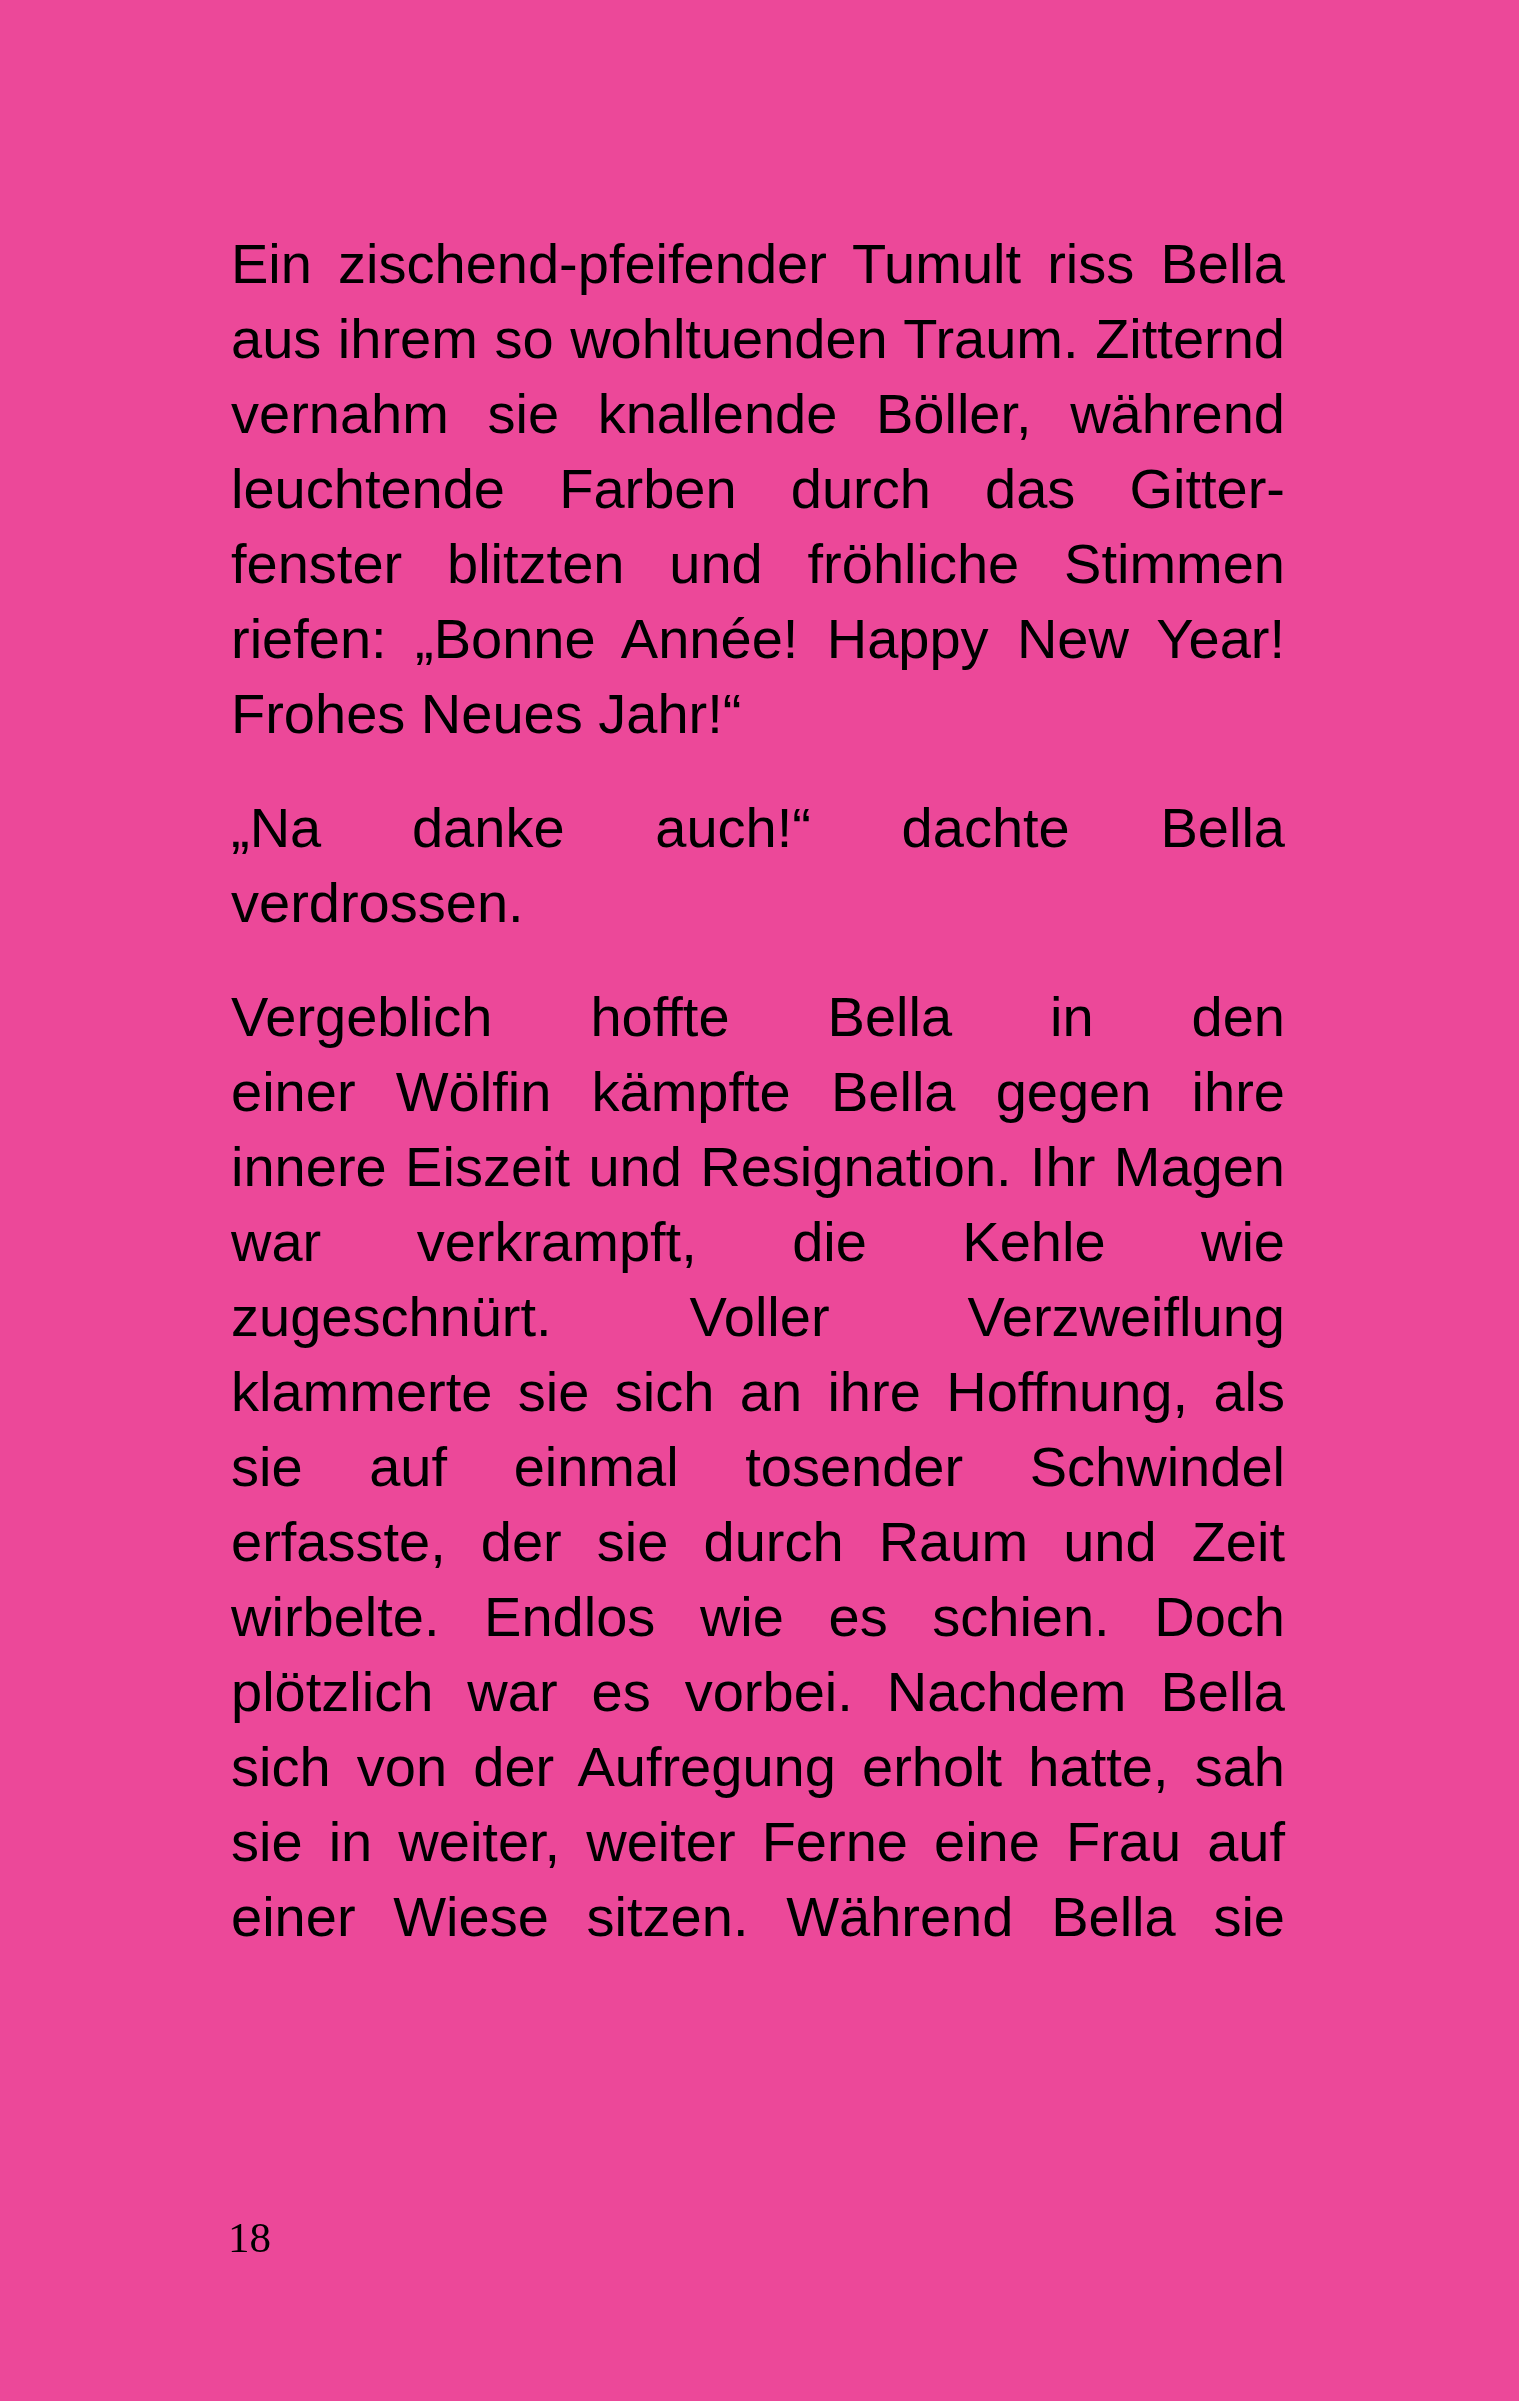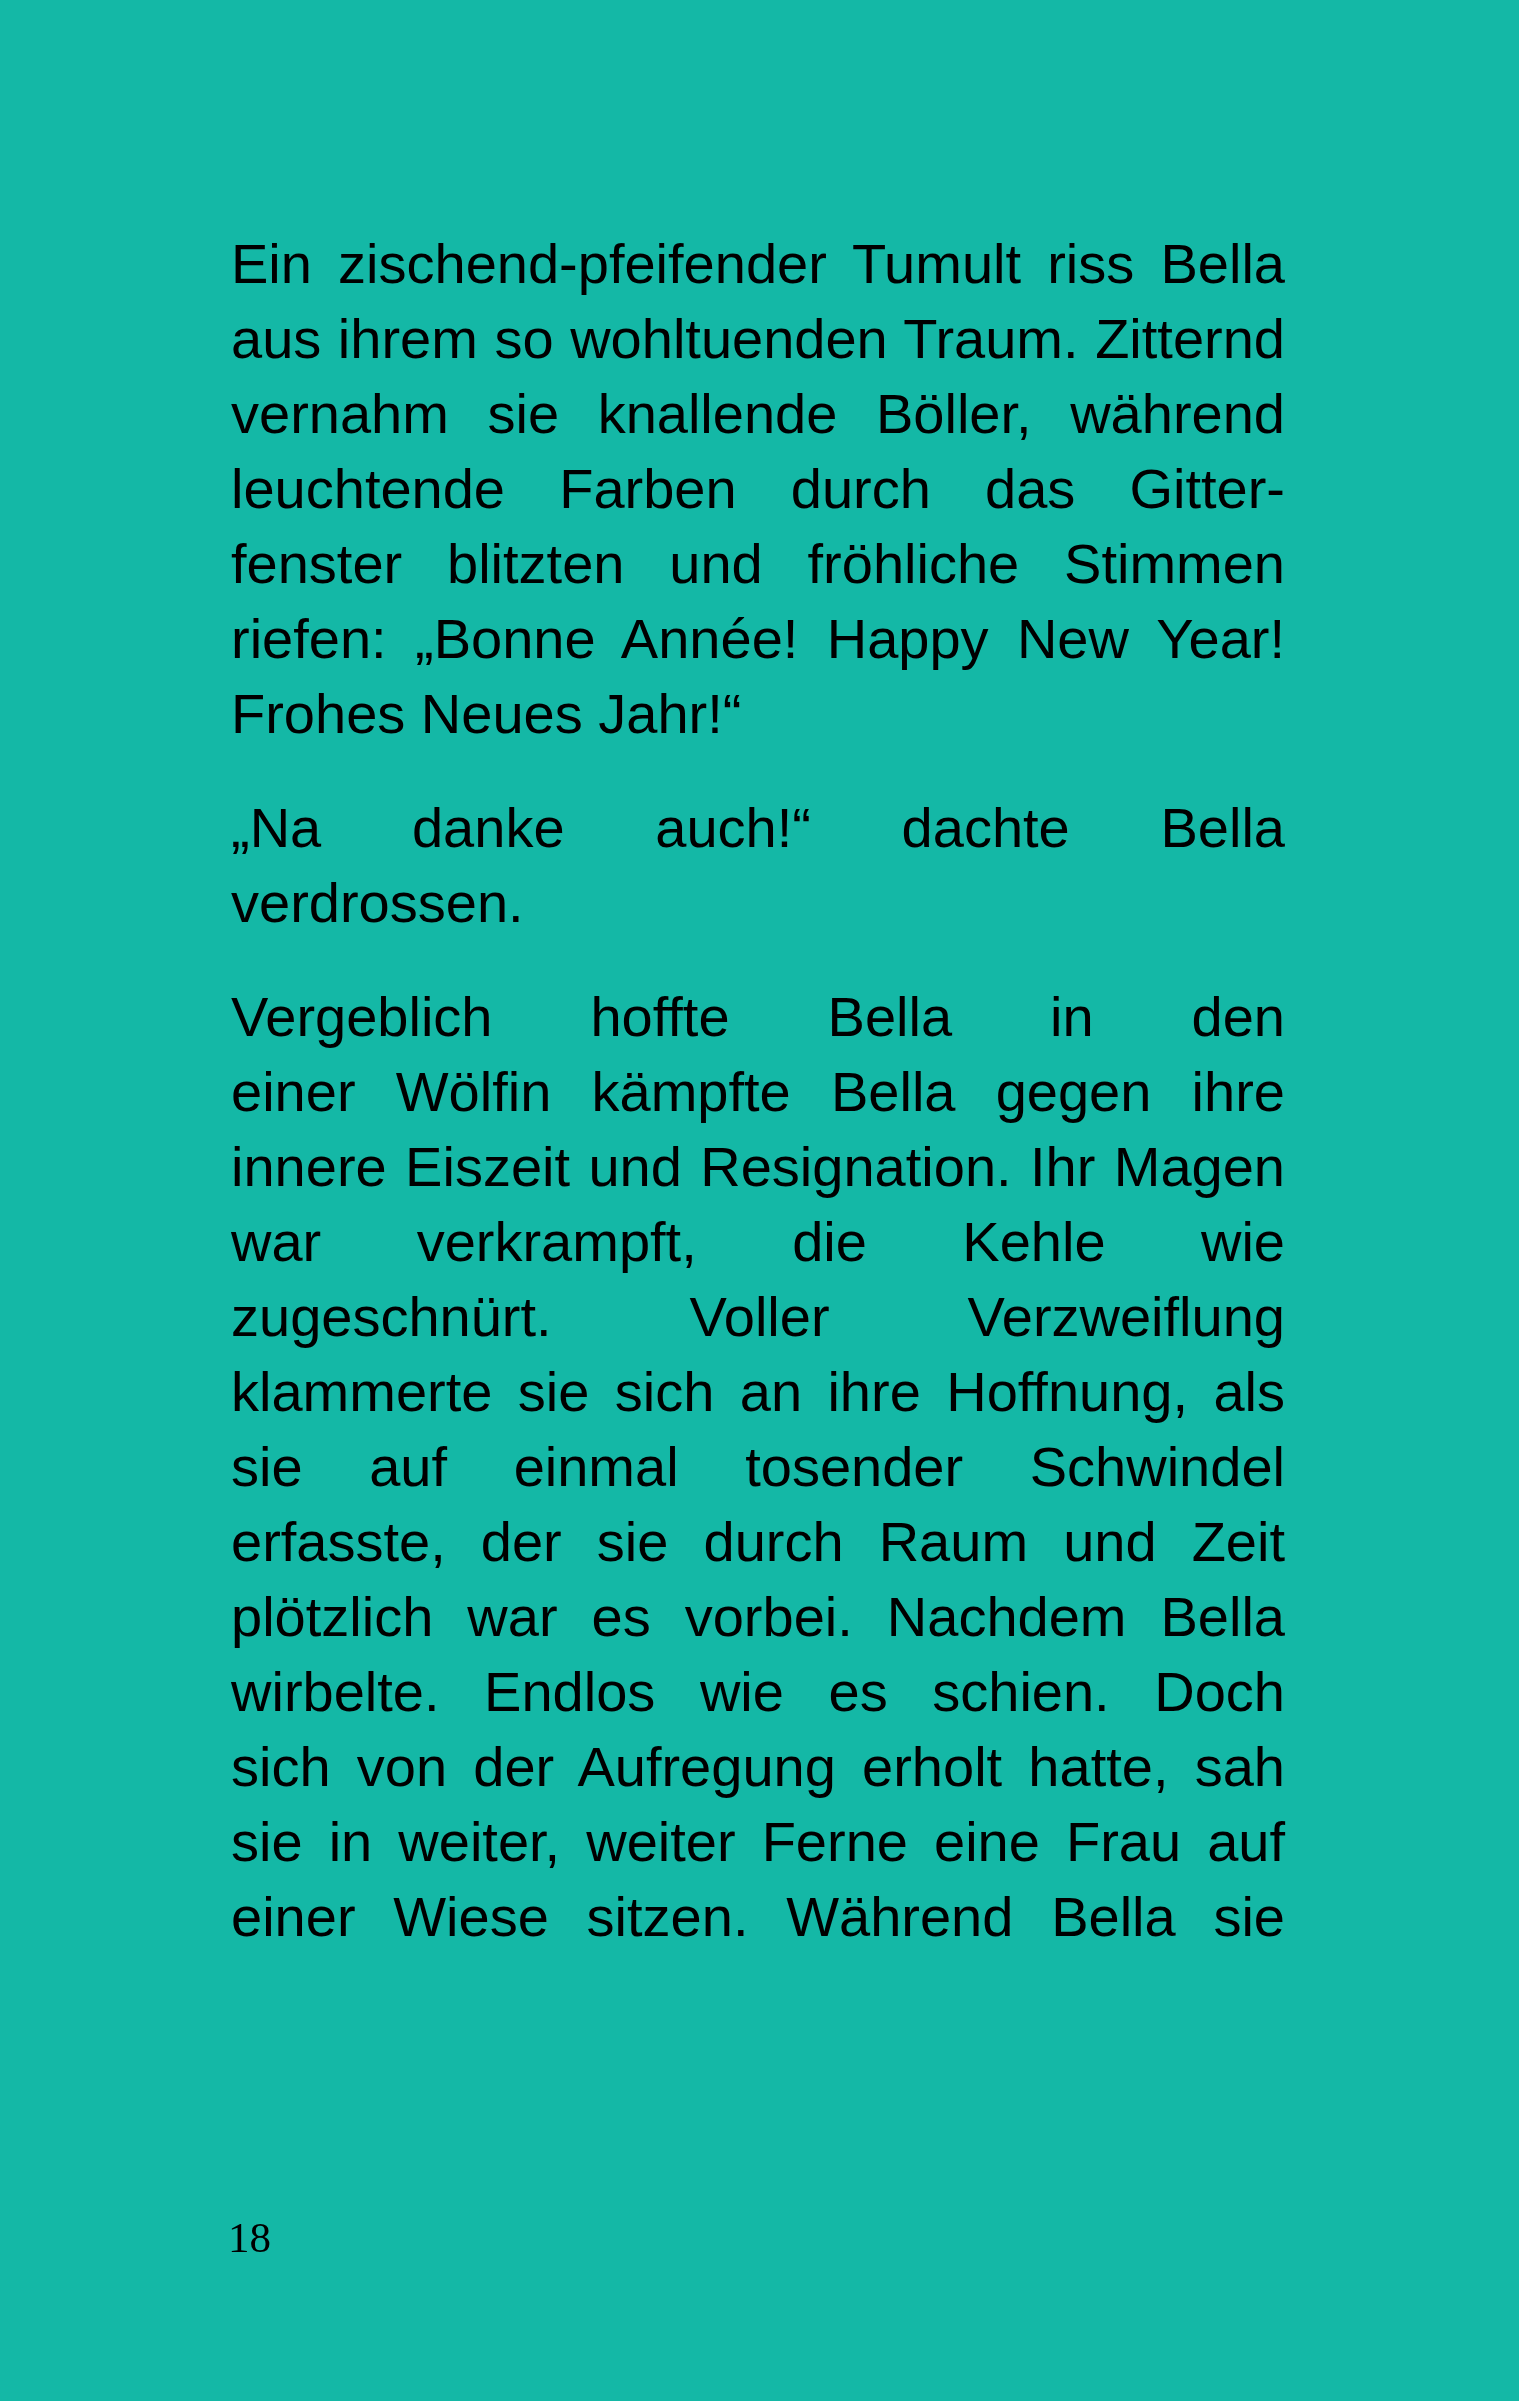--- a/index.html
+++ b/index.html
@@ -11,21 +11,21 @@
     position: relative;
     width: 1519px;
     height: 2401px;
     overflow: hidden;
     font-family: "Liberation Sans", "DejaVu Sans", sans-serif;
     color: #000000;
   }
   .page {
     position: absolute;
     inset: 0;
-    background: #14b8a6;
+    background: #ec4899;
   }
   .text-block {
     position: absolute;
     left: 231px;
     top: 226px;
     width: 1054px;
     font-size: 56px;
     line-height: 75px;
     font-weight: 400;
     color: #000000;
@@ -75,22 +75,22 @@
 
     <div class="para">
       <div class="line">Vergeblich hoffte Bella in den</div>
       <div class="line">einer Wölfin kämpfte Bella gegen ihre</div>
       <div class="line">innere Eiszeit und Resignation. Ihr Magen</div>
       <div class="line">war verkrampft, die Kehle wie</div>
       <div class="line">zugeschnürt. Voller Verzweiflung</div>
       <div class="line">klammerte sie sich an ihre Hoffnung, als</div>
       <div class="line">sie auf einmal tosender Schwindel</div>
       <div class="line">erfasste, der sie durch Raum und Zeit</div>
+      <div class="line">wirbelte. Endlos wie es schien. Doch</div>
       <div class="line">plötzlich war es vorbei. Nachdem Bella</div>
-      <div class="line">wirbelte. Endlos wie es schien. Doch</div>
       <div class="line">sich von der Aufregung erholt hatte, sah</div>
       <div class="line">sie in weiter, weiter Ferne eine Frau auf</div>
       <div class="line">einer Wiese sitzen. Während Bella sie</div>
     </div>
 
   </div>
 
   <div class="page-number">18</div>
 
 </div>

